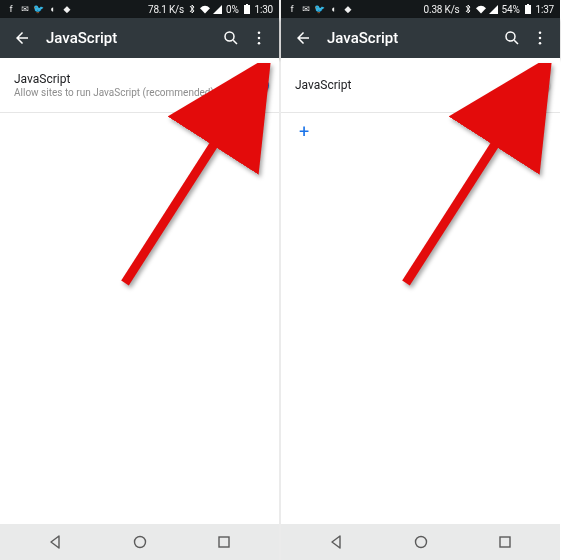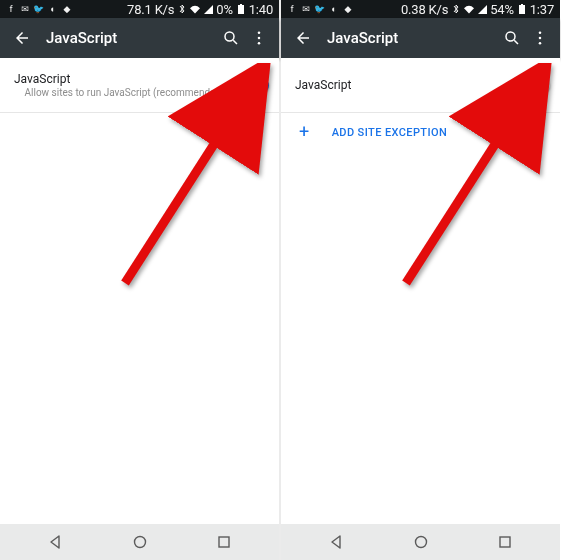--- a/index.html
+++ b/index.html
@@ -31,21 +31,21 @@
     font-size: 9px;
     display: flex;
     align-items: center;
     padding: 0 6px;
     gap: 4px;
     justify-content: space-between;
   }
   .sb-left { display: flex; gap: 4px; align-items: center; }
   .sb-right { display: flex; gap: 3px; align-items: center; }
   .sb-ico { display: inline-flex; width: 10px; height: 10px; align-items: center; justify-content: center; font-size: 9px; }
-  .sb-txt { font-size: 13px; letter-spacing: -0.2px; }
+  .sb-txt { font-size: 10px; letter-spacing: -0.2px; }
 
   
   .toolbar {
     height: 40px;
     background: #30383d;
     color: #fff;
     display: flex;
     align-items: center;
     padding: 0 6px 0 8px;
     box-shadow: 0 2px 3px rgba(0,0,0,0.25);
@@ -57,21 +57,21 @@
 
   
   .row {
     display: flex;
     align-items: center;
     padding: 12px 12px 12px 14px;
     min-height: 54px;
   }
   .row-text { flex: 1; display: flex; flex-direction: column; gap: 1px; }
   .row-title { font-size: 12px; color: #202124; }
-  .row-sub { font-size: 10px; color: #8d8d8d; text-align: center; }
+  .row-sub { font-size: 10px; color: #8d8d8d; }
   .divider { height: 1px; background: #e6e6e6; }
 
   
   .toggle { position: relative; width: 32px; height: 14px; }
   .toggle-track {
     position: absolute; inset: 0; top: 2px; height: 10px; border-radius: 10px;
   }
   .toggle-thumb {
     position: absolute; width: 15px; height: 15px; border-radius: 50%; top: -0.5px;
     box-shadow: 0 1px 2px rgba(0,0,0,0.4);
@@ -141,21 +141,21 @@
               <path d="M0 9 L9 9 L9 0 Z" fill="#fff"></path>
             </svg>
         </span>
         <span class="sb-txt">0%</span>
         <span class="sb-ico">
           <svg width="6" height="10" viewBox="0 0 6 10">
               <rect x="2" y="0" width="2" height="1" fill="#fff"></rect>
               <rect x="0" y="1" width="6" height="9" fill="#fff"></rect>
             </svg>
         </span>
-        <span class="sb-txt">1:40</span>
+        <span class="sb-txt">1:30</span>
       </div>
     </div>
 
     <div class="toolbar">
       <div class="tb-back">
         <svg width="18" height="18" viewBox="0 0 24 24">
             <path d="M20 11H7.8l5.6-5.6L12 4l-8 8 8 8 1.4-1.4L7.8 13H20z" fill="#fff"></path>
           </svg>
       </div>
       <div class="tb-title">JavaScript</div>
@@ -282,21 +282,20 @@
         </div>
         <div class="toggle off">
           <div class="toggle-track"></div>
             <div class="toggle-thumb"></div>
         </div>
       </div>
       <div class="divider"></div>
 
       <div class="add-row">
         <span class="add-plus">+</span>
-        <span>ADD SITE EXCEPTION</span>
       </div>
 
       <svg class="arrow" width="180" height="230" style="left:100px; top:5px;" viewBox="0 0 180 230">
         <defs>
             <marker id="ah2" markerWidth="12" markerHeight="12" refX="8" refY="6" orient="auto">
               <path d="M0 0 L12 6 L0 12 Z" fill="#e30b0b"></path>
             </marker>
           </defs>
         <line x1="25" y1="220" x2="152" y2="22" stroke="#e30b0b" stroke-width="9" marker-end="url(#ah2)"></line>
       </svg>

